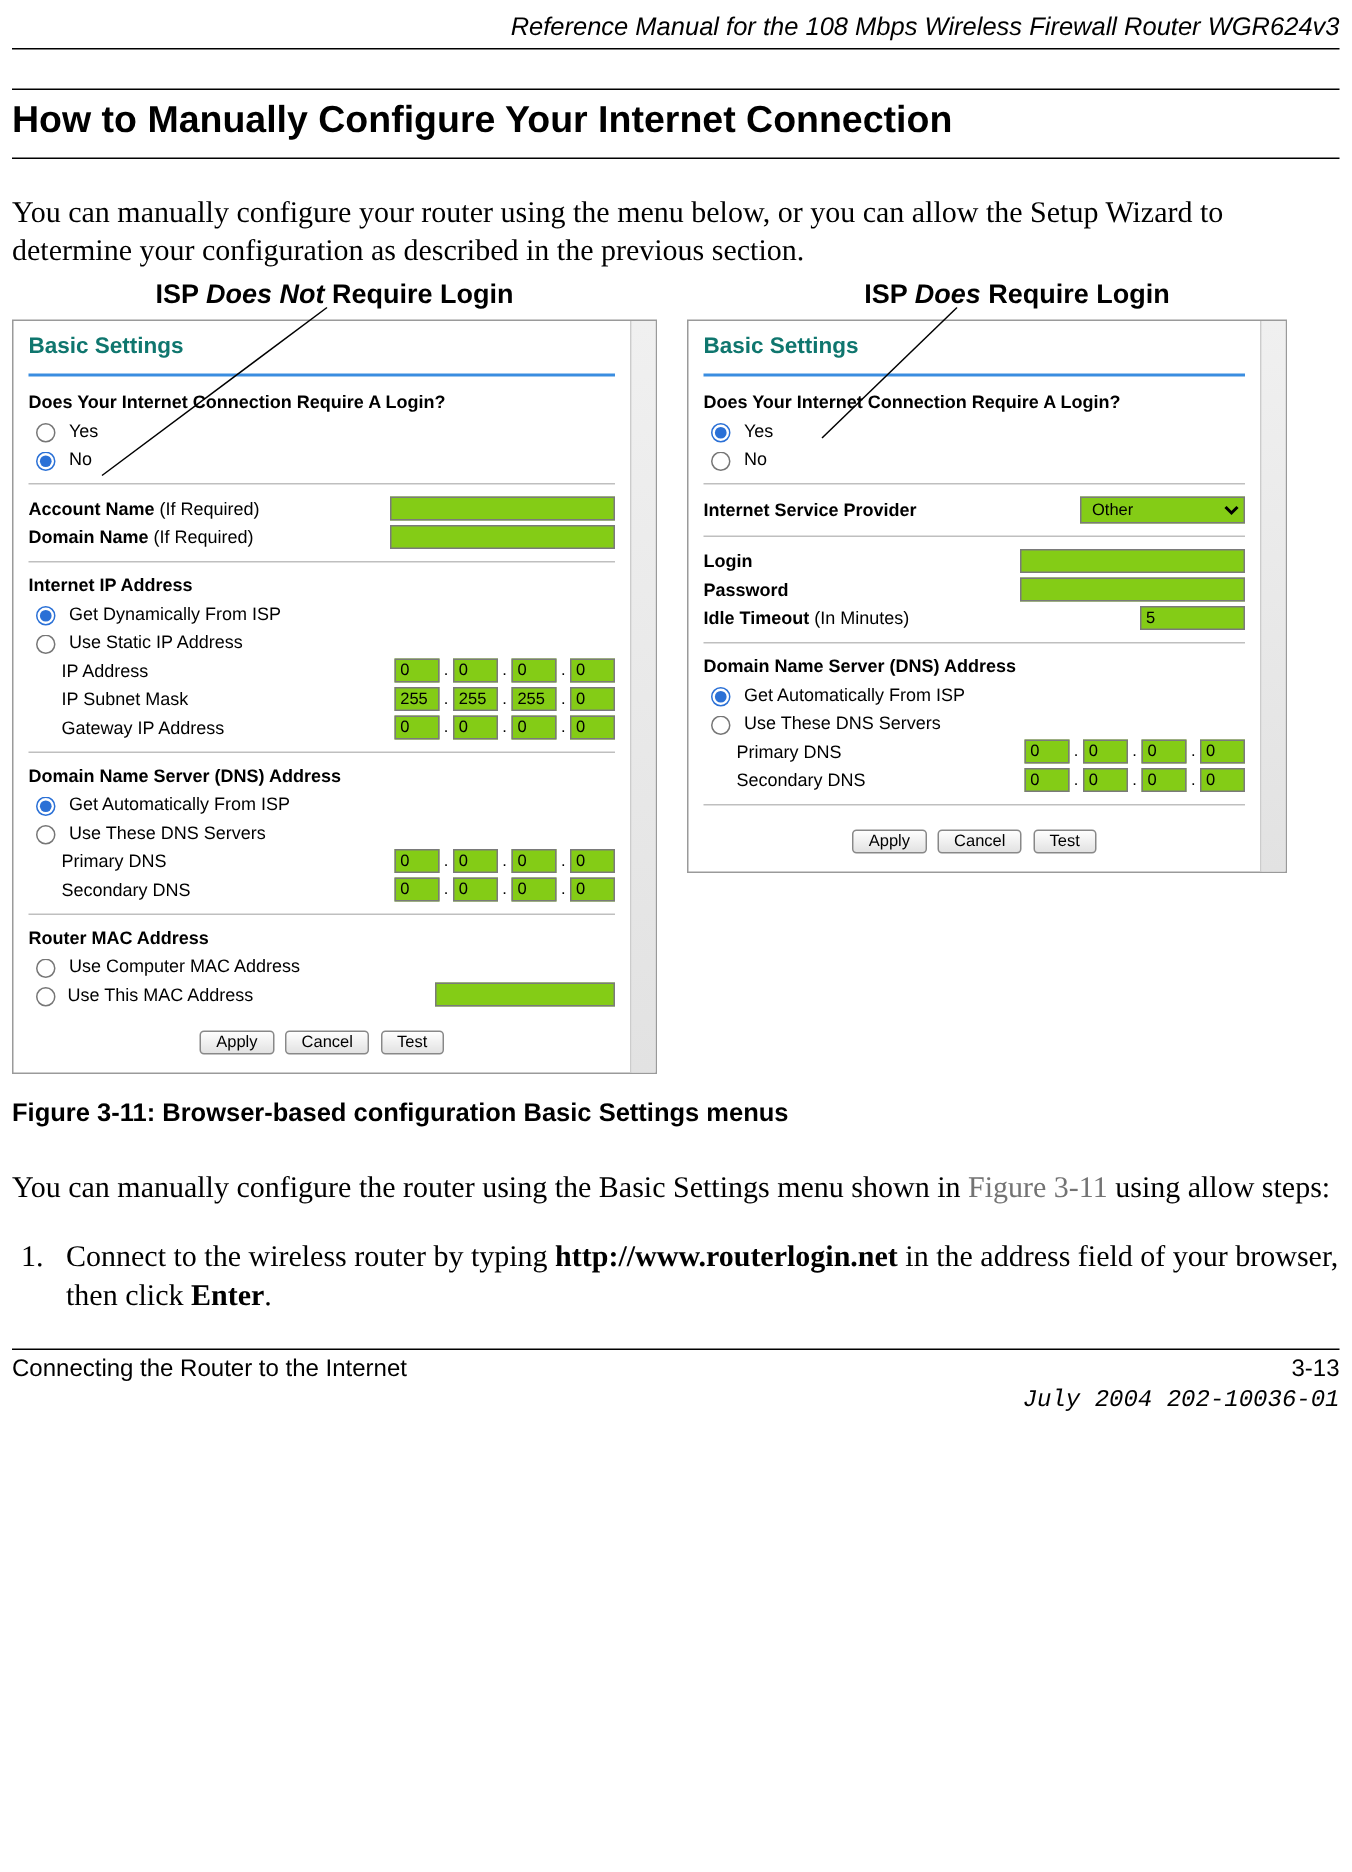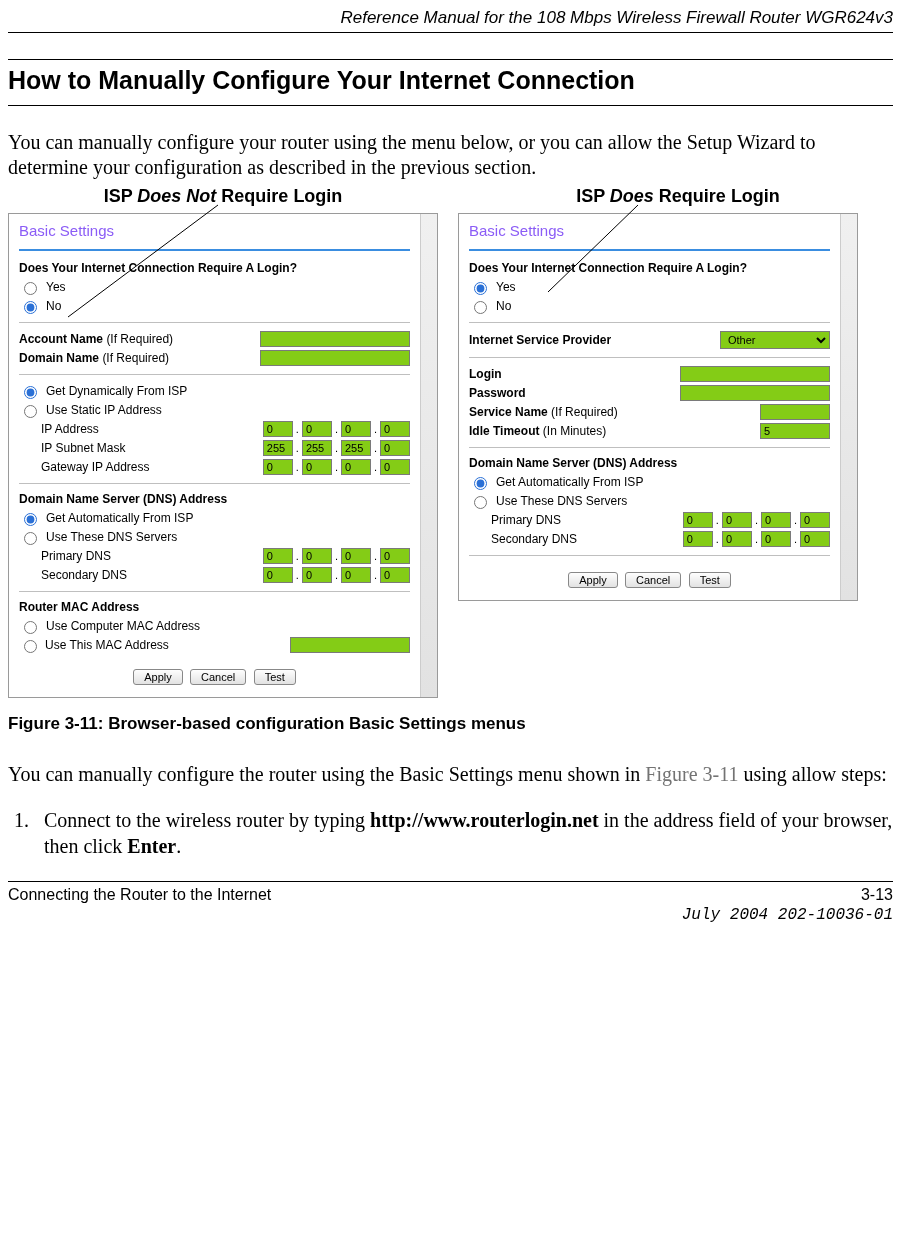--- a/index.html
+++ b/index.html
@@ -67,22 +67,22 @@
   .panel {
     border: 1px solid #9a9a9a;
     background: #fff;
     box-sizing: border-box;
     font-size: 12px;
   }
   .panel-left { width: 430px; }
   .panel-right { width: 400px; }
   .panel-inner { padding: 8px 10px 10px 10px; }
   .panel-title {
-    color: #8b5cf6;
-    font-weight: normal;
+    color: #0f766e;
+    font-weight: bold;
     font-size: 15px;
     padding-bottom: 6px;
   }
   .blue-rule {
     border: none;
     border-top: 2px solid #3a8de0;
     margin: 4px 0 10px 0;
   }
   .grey-rule {
     border: none;
@@ -238,20 +238,21 @@
             <hr class="grey-rule">
             <div class="field-row">
               <span class="field-label"><b>Account Name</b> <span class="muted">(If Required)</span></span>
               <input class="txt txt-med" type="text" style="">
             </div>
             <div class="field-row">
               <span class="field-label"><b>Domain Name</b> <span class="muted">(If Required)</span></span>
               <input class="txt txt-med" type="text" style="">
             </div>
             <hr class="grey-rule">
+            <div class="section-label">Internet IP Address</div>
             <div class="radio-row">
               <input type="radio" name="lip" checked="" style="">
               <span>Get Dynamically From ISP</span>
             </div>
             <div class="radio-row">
               <input type="radio" name="lip" style="">
               <span>Use Static IP Address</span>
             </div>
             <div class="field-row indent">
               <span class="field-label">IP Address</span>
@@ -370,24 +371,20 @@
               </select>
             </div>
             <hr class="grey-rule">
             <div class="field-row">
               <span class="field-label"><b>Login</b></span>
               <input class="txt txt-wide" type="text" style="">
             </div>
             <div class="field-row">
               <span class="field-label"><b>Password</b></span>
               <input class="txt txt-wide" type="text" style="">
-            </div>
-            <div class="field-row">
-              <span class="field-label"><b>Service Name</b> <span class="muted">(If Required)</span></span>
-              <input class="txt txt-sm" type="text" style="">
             </div>
             <div class="field-row">
               <span class="field-label"><b>Idle Timeout</b> <span class="muted">(In Minutes)</span></span>
               <input class="txt txt-sm" type="text" value="5" style="">
             </div>
             <hr class="grey-rule">
             <div class="section-label">Domain Name Server (DNS) Address</div>
             <div class="radio-row">
               <input type="radio" name="rdns" checked="" style="">
               <span>Get Automatically From ISP</span>

